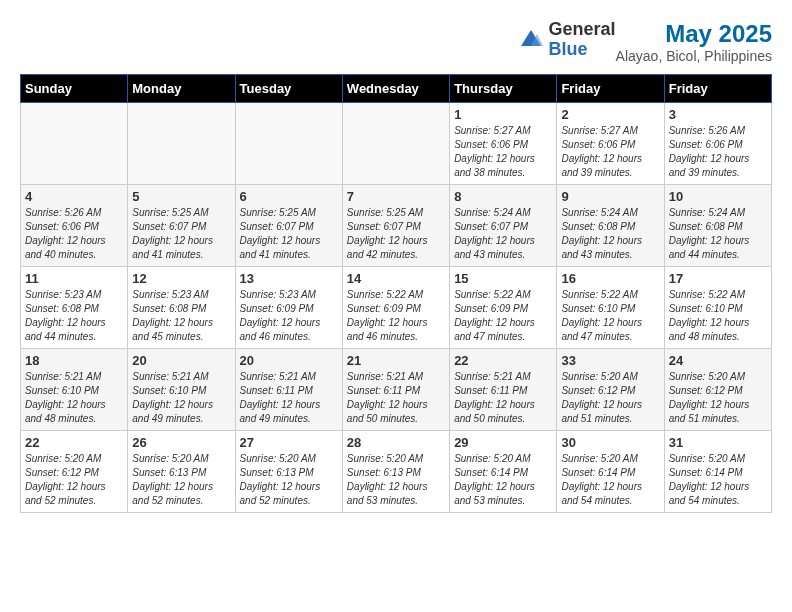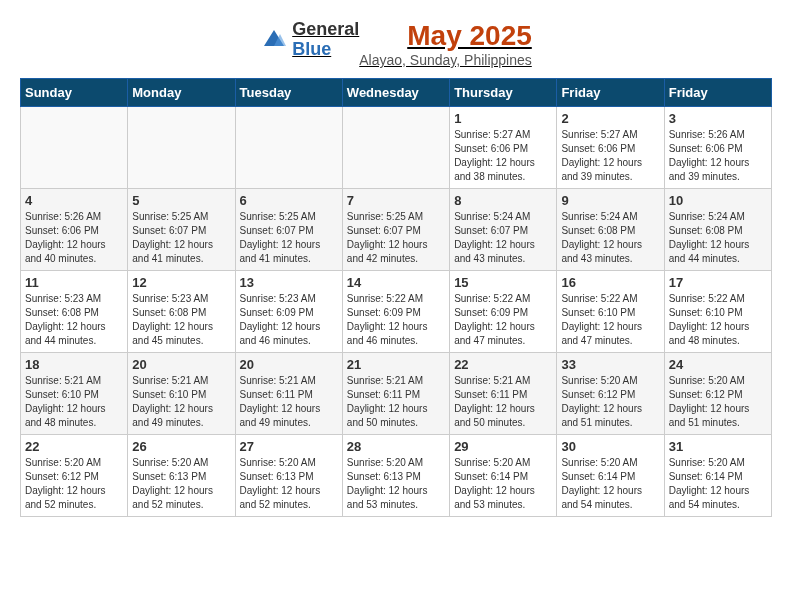--- a/index.html
+++ b/index.html
@@ -5,24 +5,23 @@
     * { box-sizing: border-box; margin: 0; padding: 0; }
     body {
       font-family: Arial, sans-serif;
       background: #fff;
       width: 792px;
       min-height: 612px;
       padding: 20px;
     }
     .header {
       display: flex;
-      justify-content: center;
+      justify-content: flex-end;
       align-items: flex-start;
       margin-bottom: 10px;
-      text-decoration: underline;
     }
     .logo {
       display: flex;
       align-items: center;
       gap: 4px;
     }
     .logo-text {
       display: flex;
       flex-direction: column;
       line-height: 1.1;
@@ -38,35 +37,35 @@
       color: #2a6db5;
     }
     .logo-icon {
       width: 28px;
       height: 28px;
     }
     .title-area {
       text-align: right;
     }
     .month-title {
-      font-size: 28px;
-      font-weight: bold;
-      color: #c2410c;
+      font-size: 24px;
+      font-weight: bold;
+      color: #0369a1;
     }
     .location {
       font-size: 14px;
       color: #555;
     }
     .calendar {
       width: 100%;
       border-collapse: collapse;
       border: 1px solid #ccc;
     }
     .calendar th {
-      background: #0c4a6e;
+      background: #000000;
       color: white;
       font-size: 13px;
       font-weight: bold;
       padding: 6px 4px;
       text-align: left;
       border: 1px solid #1a5da5;
     }
     .calendar td {
       vertical-align: top;
       padding: 4px;
@@ -83,20 +82,21 @@
     .day-num {
       font-size: 13px;
       font-weight: bold;
       margin-bottom: 2px;
       color: #333;
     }
     .day-info {
       font-size: 10px;
       color: #333;
       line-height: 1.4;
+      font-style: italic;
     }
     .empty-cell {
       background: #f9f9f9 !important;
     }
   </style>
 </head>
 <body>
 
 <div class="header">
   <div class="logo">
@@ -104,21 +104,21 @@
       <polygon points="14,4 24,20 4,20" fill="#2a6db5"></polygon>
       <polygon points="20,8 26,20 14,20" fill="#5599dd" opacity="0.6"></polygon>
     </svg>
     <div class="logo-text">
       <span class="logo-general">General</span>
       <span class="logo-blue">Blue</span>
     </div>
   </div>
   <div class="title-area">
     <div class="month-title">May 2025</div>
-    <div class="location">Alayao, Sunday, Philippines</div>
+    <div class="location">Alayao, Bicol, Philippines</div>
   </div>
 </div>
 
 <table class="calendar">
   <thead>
     <tr>
     <th>Sunday</th>
         <th>Monday</th>
         <th>Tuesday</th>
         <th>Wednesday</th>

